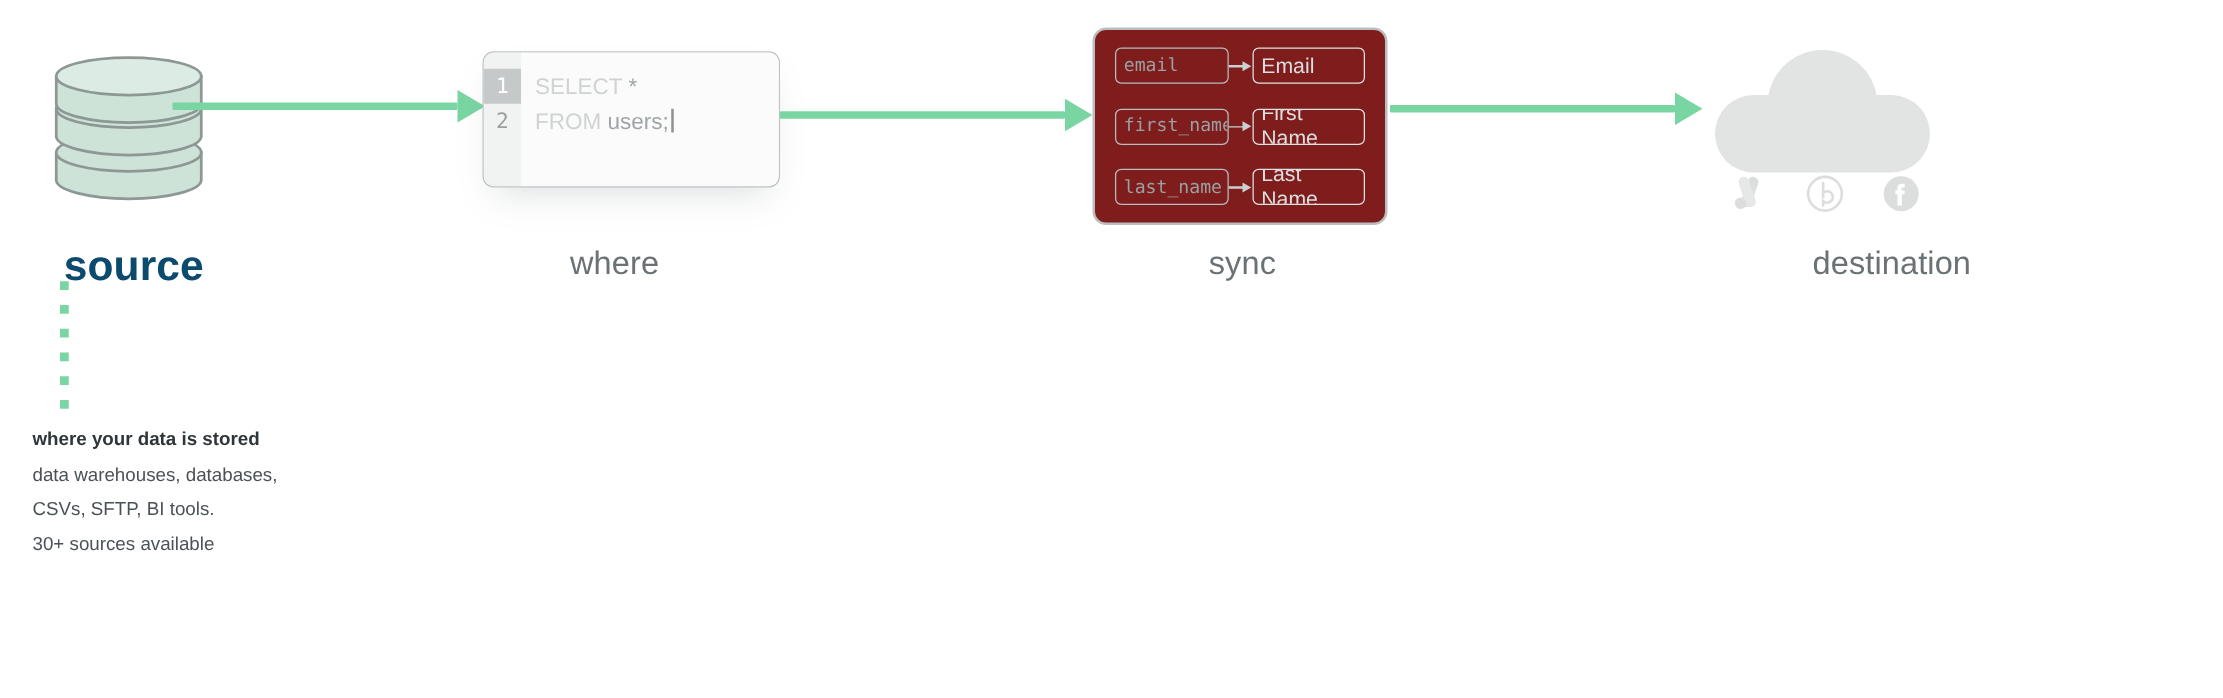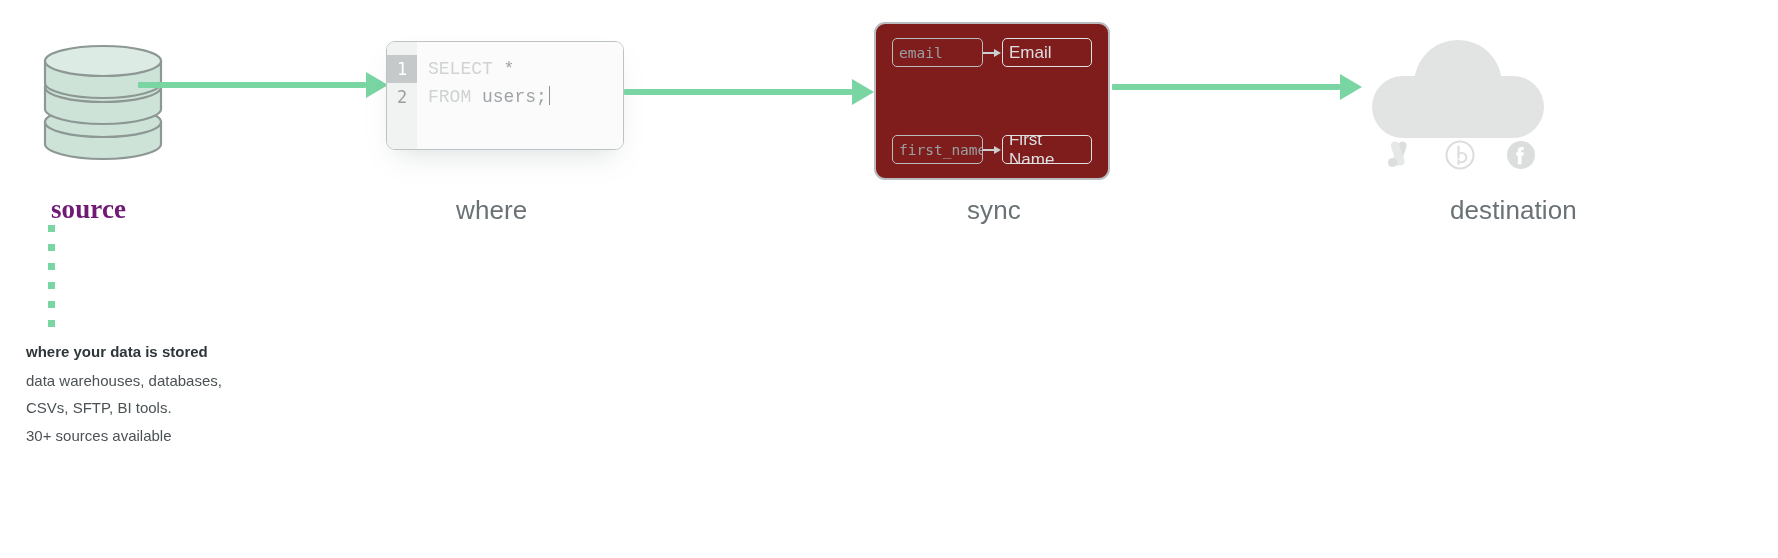--- a/index.html
+++ b/index.html
@@ -28,24 +28,23 @@
 
   
   .stage-label {
     position: absolute;
     font-size: 26px;
     letter-spacing: 0.1px;
     color: #6a7275;
     white-space: nowrap;
   }
   .stage-label.primary {
-    color: #701a75;
+    color: #0c4a6e;
     font-weight: 700;
-    font-size: 27px;
-    font-family: Liberation Serif, serif;
+    font-size: 34px;
   }
   .label-source      { left: 51px;   top: 194px; }
   .label-model       { left: 456px;  top: 195px; }
   .label-sync        { left: 967px;  top: 195px; }
   .label-destination { left: 1450px; top: 195px; }
 
   
   .dot-column {
     position: absolute;
     left: 48px;
@@ -141,21 +140,21 @@
     background: #c6c9ca;
     color: #ffffff;
   }
   .sql-body {
     flex: 1;
     background: #fbfbfb;
     padding: 13px 0 0 11px;
     box-sizing: border-box;
   }
   .sql-body .code {
-    font-family: Liberation Mono, monospace;
+    font-family: Liberation Sans, sans-serif;
     font-size: 18px;
     line-height: 28px;
     height: 28px;
     color: #b9bec0;
     white-space: pre;
   }
   .sql-body .code .tok { color: #cfd3d4; }
   .sql-body .code .lit { color: #9fa5a7; }
   .caret {
     display: inline-block;
@@ -308,20 +307,25 @@
   <div class="sync-panel">
     <div class="map-row">
       <div class="field src">email</div>
       <span class="mini-arrow"></span>
       <div class="field dst">Email</div>
     </div>
     <div class="map-row">
       <div class="field src">first_name</div>
       <span class="mini-arrow"></span>
       <div class="field dst">First Name</div>
+    </div>
+    <div class="map-row">
+      <div class="field src">last_name</div>
+      <span class="mini-arrow"></span>
+      <div class="field dst">Last Name</div>
     </div>
   </div>
 
   <div class="stage-label label-sync">sync</div>
 
   <div class="arrow arrow-3">
     <span class="shaft"></span>
     <span class="head"></span>
   </div>
 

